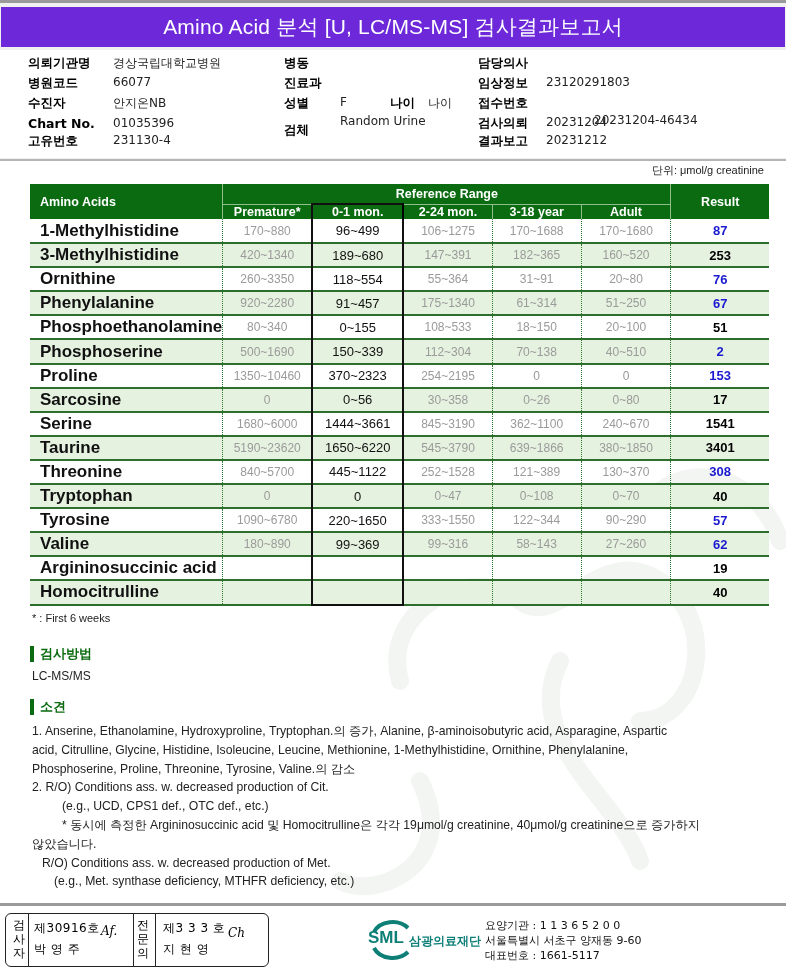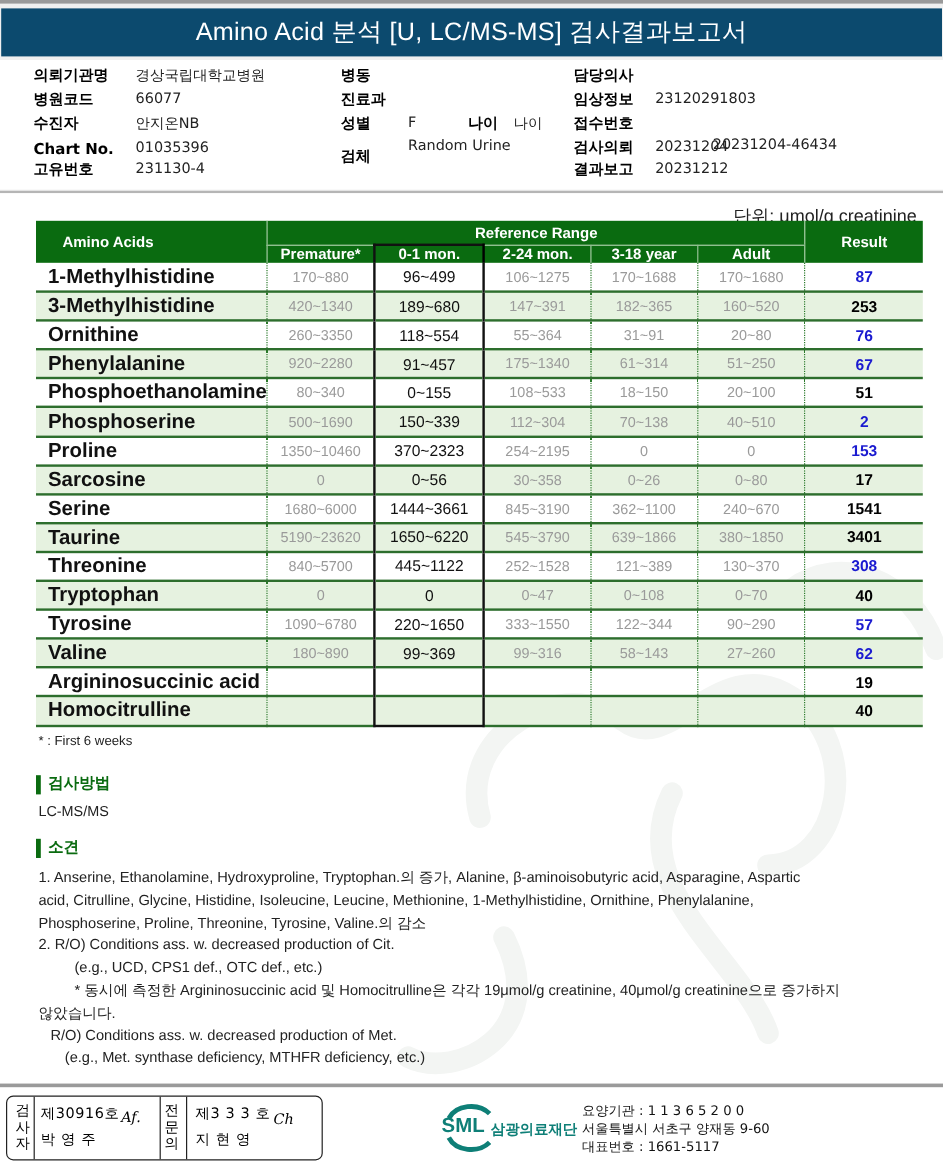--- a/index.html
+++ b/index.html
@@ -1,33 +1,33 @@
 <!DOCTYPE html>
 <html><head>
 <meta charset="utf-8">
 <style>
   * { box-sizing: border-box; margin: 0; padding: 0; }
   html, body { width: 786px; height: 975px; background: #f0f0f0; overflow: hidden; }
   body { font-family: "DejaVu Sans", "Liberation Sans", sans-serif; color: #000; position: relative; }
 
   .topline { position: absolute; left: 0; top: 0; width: 786px; height: 3px; background: #9a9a9a; }
-  .title-bar { position: absolute; left: 1px; top: 7px; width: 784px; height: 40px; background: #0c4a6e;
+  .title-bar { position: absolute; left: 1px; top: 7px; width: 784px; height: 40px; background: #6d28d9;
     color: #fff; font-family: "Liberation Sans", sans-serif; font-size: 21px; text-align: center; line-height: 40px; letter-spacing: 0.2px; }
 
   .header-area { position: absolute; left: 0; top: 50px; width: 786px; height: 108px; background: #fff; }
   .hdr-label { position: absolute; font-weight: bold; font-size: 12.5px; }
   .hdr-value { position: absolute; font-size: 12px; color: #222; }
 
   .sep { position: absolute; left: 0; top: 159px; width: 786px; height: 2px; background: #b5b5b5; }
 
   .content { position: absolute; left: 0; top: 161px; width: 786px; height: 742px; background: #fff; overflow: hidden; }
 
   .watermark { position: absolute; left: 0; top: 0; pointer-events: none; }
 
-  .unit-label { position: absolute; right: 22px; top: 10px; font-size: 15px; color: #222; font-family: "Liberation Sans", sans-serif; }
+  .unit-label { position: absolute; right: 22px; top: 2px; font-size: 11px; color: #222; font-family: "Liberation Sans", sans-serif; }
 
   table.aa { position: absolute; left: 30px; top: 23px; width: 739px; border-collapse: collapse; font-family: "Liberation Sans", sans-serif; }
   table.aa th { background: #0a6b10; color: #fff; font-weight: bold; font-size: 12.5px; }
   table.aa .h1 th { height: 20px; }
   table.aa .h2 th { height 18px; }
   table.aa td { height: 24.1px; font-size: 12px; text-align: center; color: #9a9a9a; border-left: 1px dotted #2a7a2a; }
   table.aa tr.body-row { border-bottom: 2px solid #2d6e2d; }
   table.aa tr.body-row:nth-child(even) td { background: #e6f2e0; }
   table.aa td.name { text-align: left; padding-left: 10px; font-weight: bold; color: #111; border-left: none; font-size: 17px; }
   table.aa td.ref01 { color: #111; font-size: 13px; border-left: 2px solid #111; border-right: 2px solid #111; }
@@ -125,21 +125,21 @@
       <col style="width:186px">
         <col style="width:90px">
         <col style="width:92px">
         <col style="width:90px">
         <col style="width:90px">
         <col style="width:91px">
         <col style="width:100px">
     </colgroup>
     <thead>
       <tr class="h1">
-        <th rowspan="2" style="text-align:left;padding-left:22px;">Amino Acids</th>
+        <th rowspan="2" style="text-align:left;padding-left:10px;">Amino Acids</th>
         <th colspan="5" class="th-group" style="border-left:1px solid #8fbf8f;">Reference Range</th>
         <th rowspan="2" class="th-result-cell">Result</th>
       </tr>
       <tr class="h2">
         <th class="th-sub">Premature*</th>
         <th class="th-sub box">0-1 mon.</th>
         <th class="th-sub">2-24 mon.</th>
         <th class="th-sub">3-18 year</th>
         <th class="th-sub">Adult</th>
       </tr>

